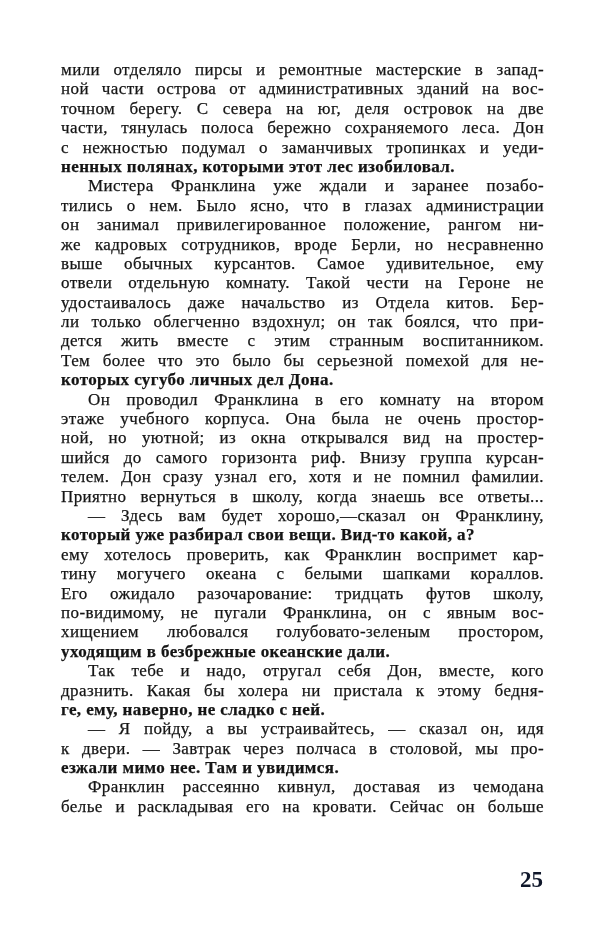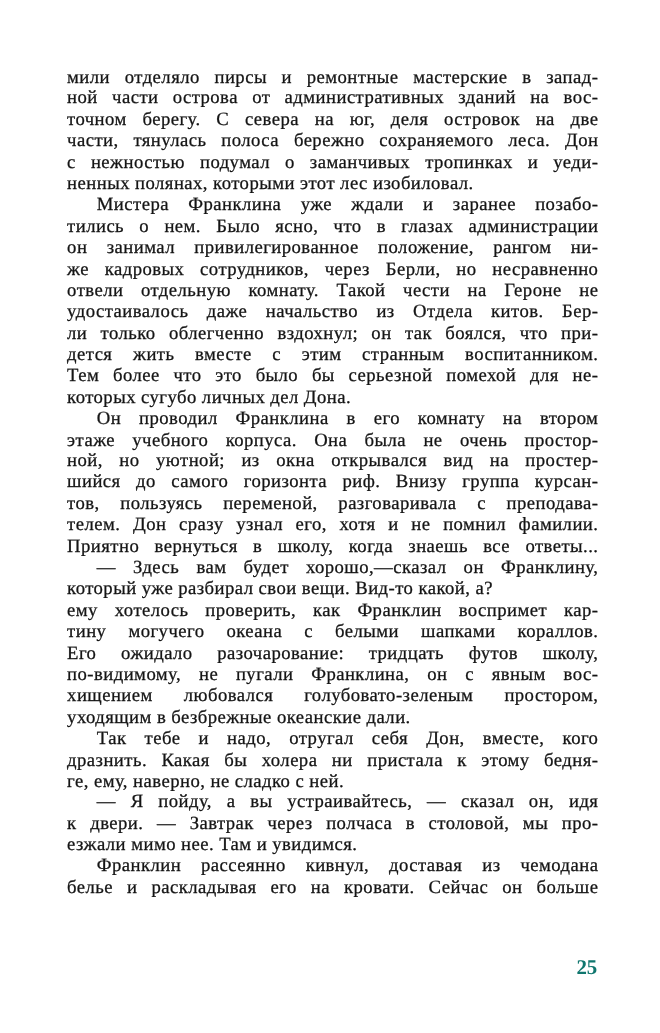--- a/index.html
+++ b/index.html
@@ -24,30 +24,30 @@
     }
     .paragraph { margin: 0; padding: 0; }
     .line {
       display: block;
       height: 19.4px;
       text-align: justify;
       text-align-last: justify;
       overflow: visible;
     }
     .line.indent { text-indent: 27px; }
-    .line.last { text-align-last: left; }
+    .line.last { text-align-last: left; font-weight: bold; }
     .page-number {
       position: absolute;
       right: 57px;
       top: 870px;
       font-family: "Liberation Serif", "DejaVu Serif", serif;
       font-weight: bold;
-      font-size: 19px;
+      font-size: 23px;
       line-height: 20px;
-      color: #0f766e;
+      color: #0f172a;
     }
   </style>
 </head>
 <body>
 
 <div class="page">
   <div class="text-block">
 
     <div class="paragraph">
       <span class="line">мили отделяло пирсы и ремонтные мастерские в запад-</span>
@@ -55,35 +55,35 @@
       <span class="line">точном берегу. С севера на юг, деля островок на две</span>
       <span class="line">части, тянулась полоса бережно сохраняемого леса. Дон</span>
       <span class="line">с нежностью подумал о заманчивых тропинках и уеди-</span>
       <span class="line last">ненных полянах, которыми этот лес изобиловал.</span>
     </div>
 
     <div class="paragraph">
       <span class="line indent">Мистера Франклина уже ждали и заранее позабо-</span>
       <span class="line">тились о нем. Было ясно, что в глазах администрации</span>
       <span class="line">он занимал привилегированное положение, рангом ни-</span>
-      <span class="line">же кадровых сотрудников, через Берли, но несравненно</span>
+      <span class="line">же кадровых сотрудников, вроде Берли, но несравненно</span>
+      <span class="line">выше обычных курсантов. Самое удивительное, ему</span>
       <span class="line">отвели отдельную комнату. Такой чести на Героне не</span>
       <span class="line">удостаивалось даже начальство из Отдела китов. Бер-</span>
       <span class="line">ли только облегченно вздохнул; он так боялся, что при-</span>
       <span class="line">дется жить вместе с этим странным воспитанником.</span>
       <span class="line">Тем более что это было бы серьезной помехой для не-</span>
       <span class="line last">которых сугубо личных дел Дона.</span>
     </div>
 
     <div class="paragraph">
       <span class="line indent">Он проводил Франклина в его комнату на втором</span>
       <span class="line">этаже учебного корпуса. Она была не очень простор-</span>
       <span class="line">ной, но уютной; из окна открывался вид на простер-</span>
       <span class="line">шийся до самого горизонта риф. Внизу группа курсан-</span>
-      <span class="line">тов, пользуясь переменой, разговаривала с преподава-</span>
       <span class="line">телем. Дон сразу узнал его, хотя и не помнил фамилии.</span>
       <span class="line">Приятно вернуться в школу, когда знаешь все ответы...</span>
     </div>
 
     <div class="paragraph">
       <span class="line indent">— Здесь вам будет хорошо,—сказал он Франклину,</span>
       <span class="line last">который уже разбирал свои вещи. Вид-то какой, а?</span>
     </div>
 
     <div class="paragraph">

